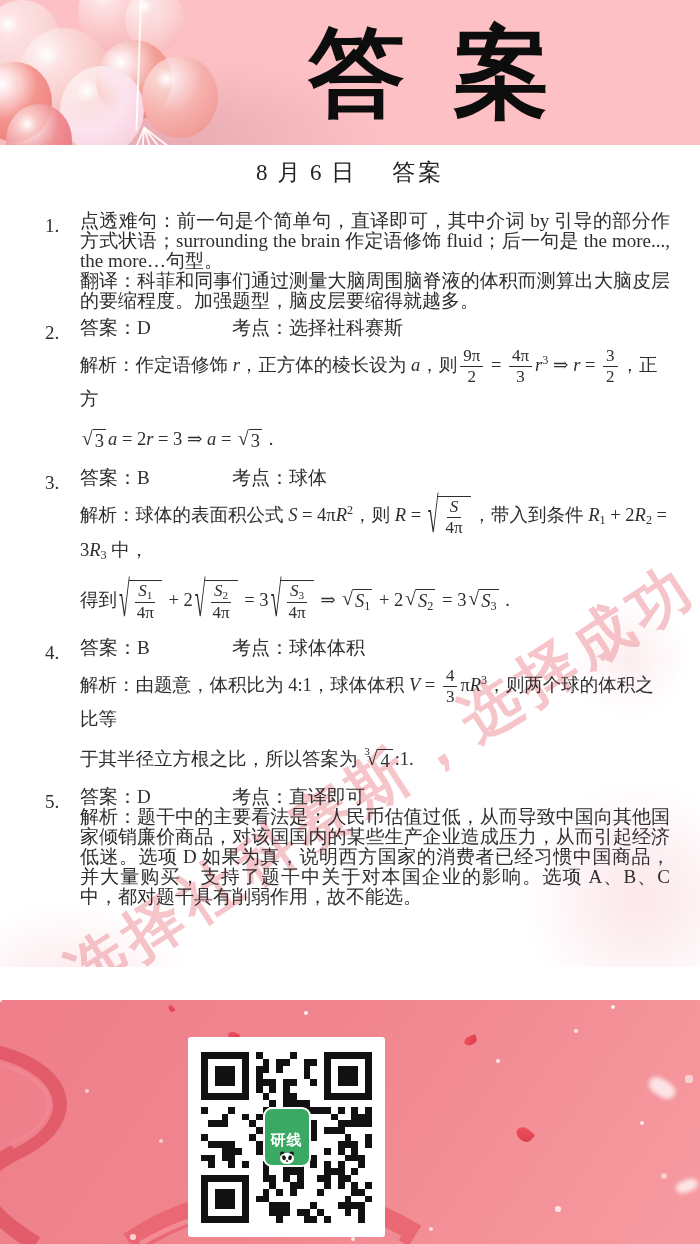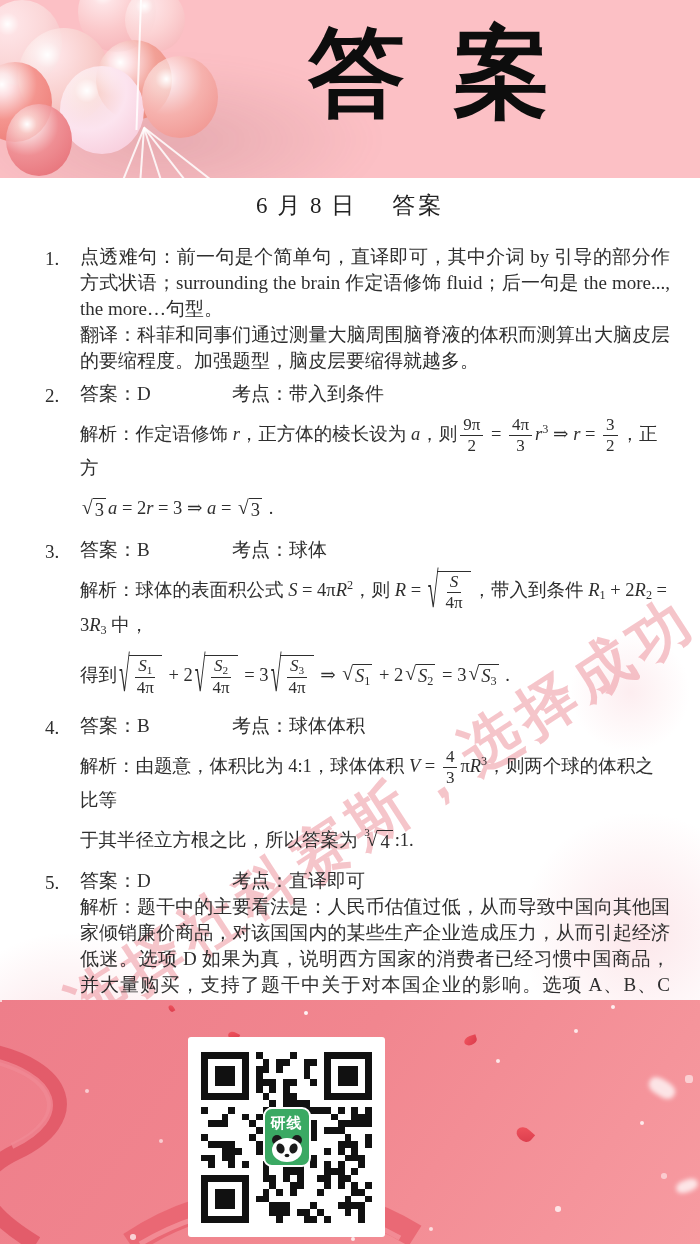--- a/index.html
+++ b/index.html
@@ -5,21 +5,21 @@
   :root{
     --c-header:#fcc0c5; --c-footer-a:#ee7e8a; --c-footer-b:#f79ba1;
     --c-green:#3aa963; --c-brand:#36353b; --c-watermark:#ee96a0; --c-text:#2e2e2e;
   }
   *{box-sizing:border-box;margin:0;padding:0}
   html,body{background:#fff}
   #page{position:relative;width:700px;height:1244px;overflow:hidden;background:#fff;
         font-family:"Liberation Serif","DejaVu Serif",serif;color:var(--c-text)}
 
   
-  .header{position:relative;width:700px;height:178px;background:var(--c-header);overflow:hidden}
+  .header{position:relative;width:700px;height:145px;background:var(--c-header);overflow:hidden}
   .hshadow{position:absolute;left:-40px;top:60px;width:420px;height:160px;border-radius:50%;
            background:radial-gradient(closest-side,rgba(120,60,70,.16),rgba(120,60,70,0));filter:blur(10px)}
   .balloon{position:absolute;border-radius:50%;
            background:radial-gradient(circle at 32% 28%,#ffffff 0%,rgba(255,255,255,.55) 14%,var(--b,#f6a9b0) 46%,var(--bd,#ef8a93) 100%)}
   .string{position:absolute;width:1.5px;background:rgba(255,255,255,.85);transform-origin:top left}
   .title{position:relative;z-index:2;padding:16px 0 0 170px;text-align:center;
          font-size:97px;font-weight:900;letter-spacing:12px;color:#0d0d0d;line-height:1.2}
 
   
   .subtitle{height:54px;display:flex;align-items:center;justify-content:center;font-size:23px;color:#222;letter-spacing:2px}
@@ -32,21 +32,21 @@
              transform:rotate(-33deg);transform-origin:0 50%;pointer-events:none}
   .blob{position:absolute;border-radius:50%;pointer-events:none;z-index:0}
   .b1{left:-70px;top:700px;width:280px;height:280px;background:radial-gradient(closest-side,rgba(247,186,196,.5),rgba(247,186,196,0))}
   .b2{right:-60px;top:580px;width:240px;height:240px;background:radial-gradient(closest-side,rgba(249,200,208,.45),rgba(249,200,208,0))}
   .b4{right:10px;top:400px;width:120px;height:120px;background:radial-gradient(closest-side,rgba(249,205,212,.35),rgba(249,205,212,0))}
 
   .items{position:relative;z-index:1;padding:12px 30px 0 45px}
   .item{display:flex;margin-bottom:7px}
   .num{width:35px;flex:0 0 35px;font-size:19px;line-height:30px}
   .ibody{flex:1;min-width:0}
-  .line{font-size:19px;line-height:26px;text-align:justify}
+  .line{font-size:19px;line-height:20px;text-align:justify}
   .ansrow{display:block}
   .anspair{display:inline-block;width:152px}
   .mline{font-size:18.5px;line-height:1.3;padding:8px 0;text-align:left}
   i.mv{font-family:"Liberation Serif",serif;font-style:italic}
   sub{font-size:.66em;vertical-align:-0.25em}
   sup{font-size:.66em;vertical-align:.6em}
   .frac{display:inline-flex;flex-direction:column;align-items:center;vertical-align:middle;
         margin:0 3px;font-size:.92em;line-height:1.18;font-family:"Liberation Serif",serif}
   .frac .nu{border-bottom:1.5px solid var(--c-text);padding:0 3px}
   .frac .de{padding:0 3px}
@@ -79,21 +79,21 @@
   .p4{left:168px;top:6px;width:7px;height:5px;transform:rotate(60deg)}
   .wisp{position:absolute;background:rgba(255,255,255,.75);filter:blur(2px);border-radius:40%}
   .w1{left:648px;top:80px;width:28px;height:16px;transform:rotate(32deg)}
   .w2{left:676px;top:180px;width:22px;height:12px;transform:rotate(-20deg)}
 
   .qrbox{position:absolute;left:188px;top:37px;width:197px;height:200px;background:#fff;border-radius:3px;
          display:flex;align-items:center;justify-content:center}
   .qrwrap{position:relative;width:171px;height:171px}
   .qrlogo{position:absolute;left:50%;top:50%;transform:translate(-50%,-50%);width:48px;height:60px;
           background:var(--c-green);border:2px solid #fff;border-radius:9px;display:flex;flex-direction:column;align-items:center}
-  .qrlogo .qt{color:#fff;font-family:"Liberation Sans",sans-serif;font-weight:700;font-size:15px;letter-spacing:1px;margin-top:5px}
+  .qrlogo .qt{color:#fff;font-family:"Liberation Sans",sans-serif;font-weight:700;font-size:15px;letter-spacing:1px;margin-top:22px}
 
   .brand{position:absolute;left:398px;top:58px;width:260px;font-family:"Liberation Sans","DejaVu Sans",sans-serif;
          font-size:66px;font-weight:900;letter-spacing:3px;color:var(--c-brand);line-height:1.1;
          text-shadow:1px 1px 0 rgba(0,0,0,.15)}
 </style>
 </head>
 <body>
 
 <div id="page">
 
@@ -113,21 +113,21 @@
       <div class="string" style="left:143px;top:128px;height:64px;transform:rotate(-18deg)"></div>
       <div class="string" style="left:143px;top:128px;height:62px;transform:rotate(4deg)"></div>
       <div class="string" style="left:143px;top:128px;height:66px;transform:rotate(22deg)"></div>
       <div class="string" style="left:140px;top:0px;height:130px;transform:rotate(2deg)"></div>
       <div class="string" style="left:143px;top:128px;height:90px;transform:rotate(-52deg)"></div>
     </div>
     <h1 class="title">答 案</h1>
   </div>
 
   <div class="subtitle">
-    <span>6 月 8 日</span>
+    <span>8 月 6 日</span>
     <span class="lab">答案</span>
   </div>
 
   <div class="content">
     <div class="blob b1"></div>
     <div class="blob b2"></div>
 
     <div class="blob b4"></div>
     <div class="watermark">选择社科赛斯，选择成功</div>
     <div class="items">
@@ -135,21 +135,21 @@
     <div class="num">1.</div>
     <div class="ibody">
             <div class="line"><span>点透难句：前一句是个简单句，直译即可，其中介词 by 引导的部分作方式状语；surrounding the brain 作定语修饰 fluid；后一句是 the more..., the more…句型。</span></div>
             <div class="line"><span>翻译：科菲和同事们通过测量大脑周围脑脊液的体积而测算出大脑皮层的要缩程度。加强题型，脑皮层要缩得就越多。</span></div>
           </div>
   </div>
 
   <div class="item">
     <div class="num">2.</div>
     <div class="ibody">
-            <div class="line ansrow"><span class="anspair"><span>答案：</span><span>D</span></span><span>考点：</span><span>带入到条件</span></div>
+            <div class="line ansrow"><span class="anspair"><span>答案：</span><span>D</span></span><span>考点：</span><span>选择社科赛斯</span></div>
             <div class="line mline"><span>解析：作定语修饰 </span><i class="mv">r</i><span>，正方体的棱长设为 </span><i class="mv">a</i><span>，则</span><span class="frac">
                 <span class="nu"><span>9π</span></span>
                 <span class="de"><span>2</span></span>
               </span><span> = </span><span class="frac">
                 <span class="nu"><span>4π</span></span>
                 <span class="de"><span>3</span></span>
               </span><i class="mv">r</i><sup>3</sup><span> ⇒ </span><i class="mv">r</i><span> = </span><span class="frac">
                 <span class="nu"><span>3</span></span>
                 <span class="de"><span>2</span></span>
               </span><span>，正方</span></div>

